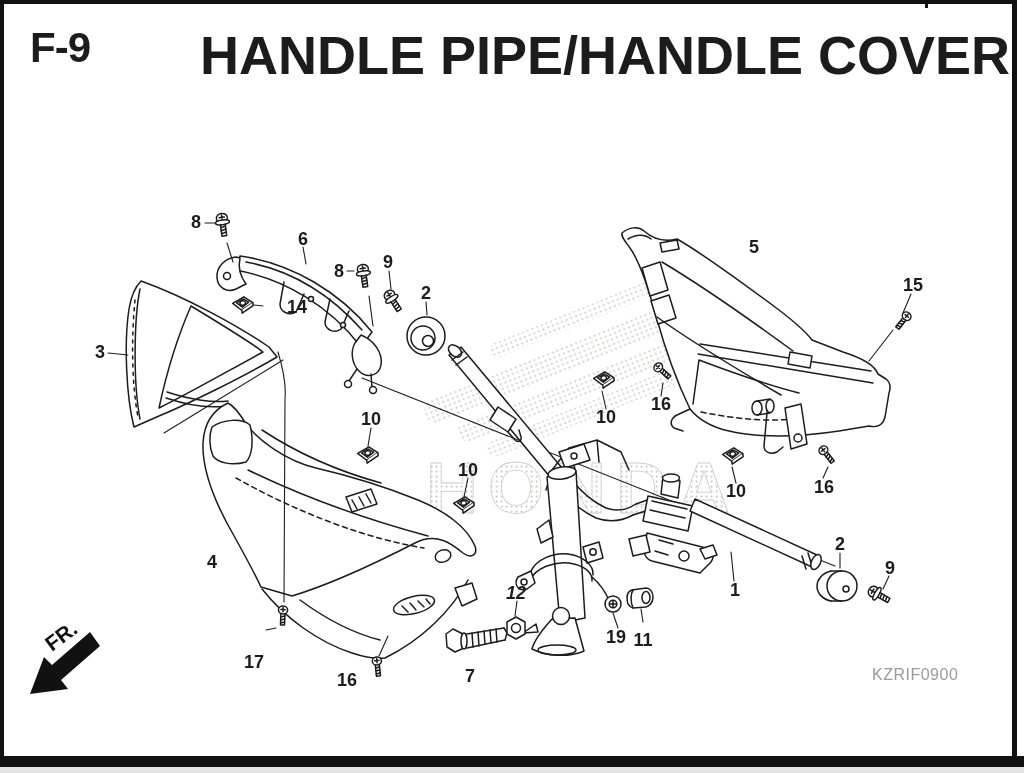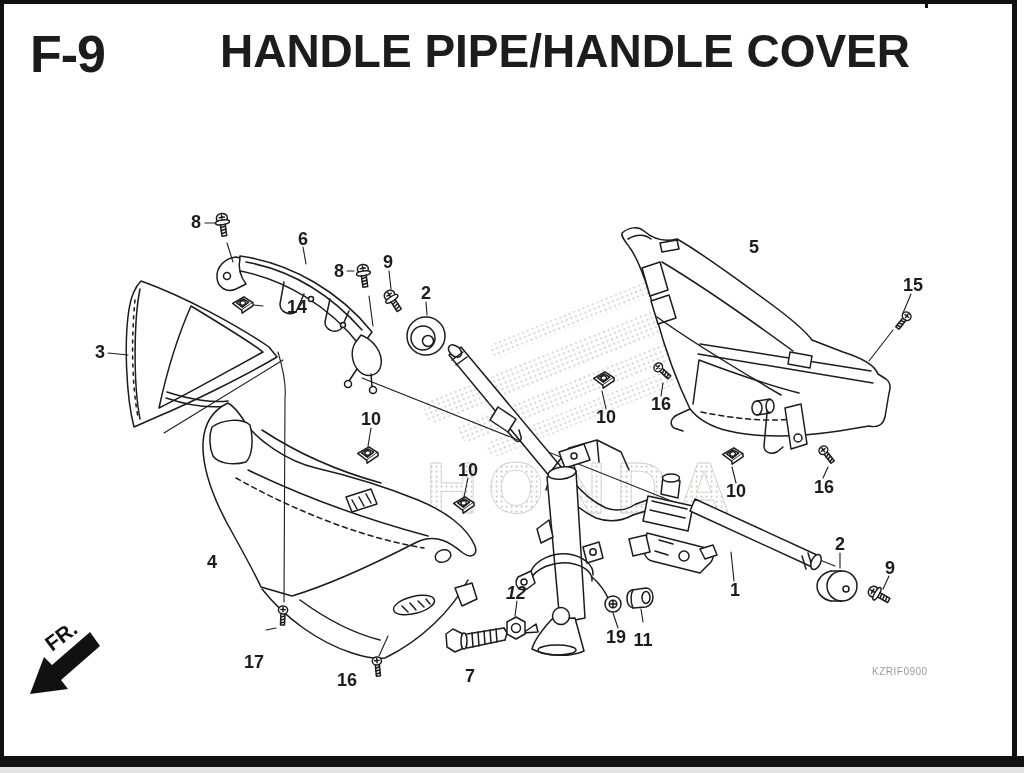--- a/index.html
+++ b/index.html
@@ -14,29 +14,29 @@
   }
   #art{position:absolute;left:0;top:0;width:1024px;height:773px;}
   .frame{position:absolute;background:#111;}
   .frame-top{left:0;top:0;width:1017px;height:4px;}
   .frame-left{left:0;top:0;width:4px;height:767px;}
   .frame-right{left:1012px;top:0;width:5px;height:767px;}
   .frame-bottom{left:0;top:756px;width:1024px;height:11px;}
   .frame-strip{position:absolute;left:0;top:767px;width:1024px;height:6px;background:#e3e3e3;}
   .frame-tick{position:absolute;left:925px;top:0;width:3px;height:8px;background:#111;}
   .section-code{
-    position:absolute;left:30px;top:24px;font-size:52px;font-weight:bold;
+    position:absolute;left:30px;top:24px;font-size:42px;font-weight:bold;
     color:var(--ink);letter-spacing:-1px;
   }
   .page-title{
     position:absolute;left:200px;top:24px;width:730px;text-align:center;
-    font-size:46px;font-weight:bold;color:var(--ink);letter-spacing:0px;white-space:nowrap;
+    font-size:54px;font-weight:bold;color:var(--ink);letter-spacing:0px;white-space:nowrap;
   }
   .drawing-code{
-    position:absolute;left:872px;top:666px;width:130px;font-size:10px;
+    position:absolute;left:872px;top:666px;width:130px;font-size:16px;
     color:var(--code-text);letter-spacing:0.5px;
   }
   .callout{
     position:absolute;transform:translate(-50%,-50%);
     font-size:18px;font-weight:bold;color:var(--ink);line-height:1;
   }
   svg text{font-family:"Liberation Sans",sans-serif;}
 </style>
 </head>
 <body>

